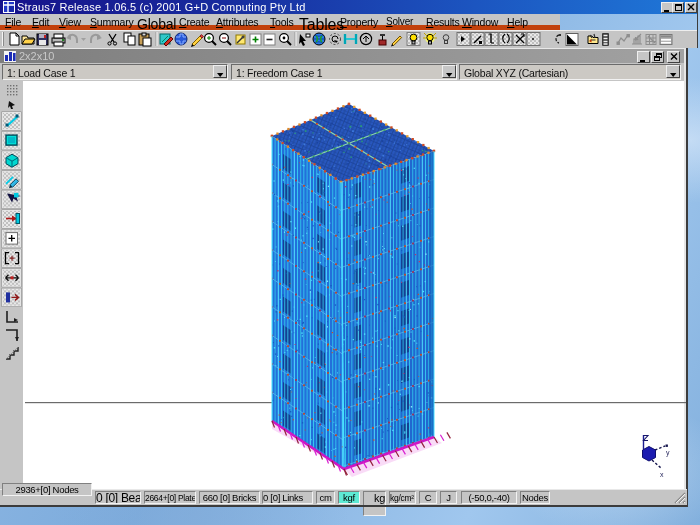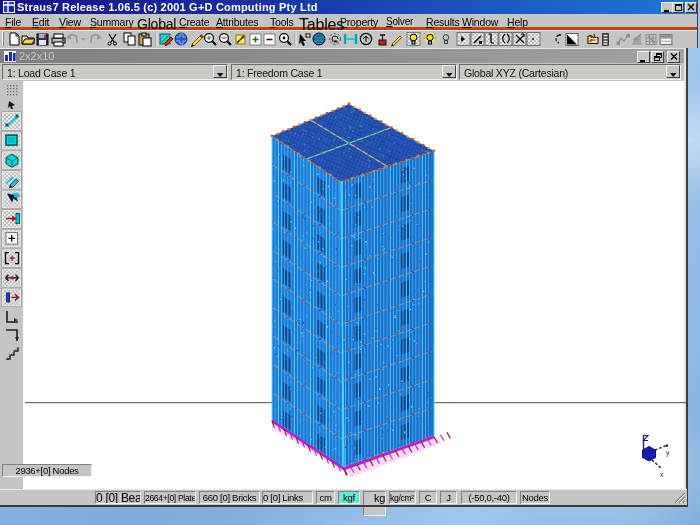--- a/index.html
+++ b/index.html
@@ -1,32 +1,32 @@
 <!DOCTYPE html>
 <html><head><meta charset="utf-8"><style>*{margin:0;padding:0;box-sizing:border-box}html,body{width:700px;height:525px;overflow:hidden}body{font-family:'Liberation Sans',sans-serif;position:relative;background:radial-gradient(140px 90px at 690px 140px,rgba(230,240,252,0.55),rgba(230,240,252,0) 70%),radial-gradient(160px 100px at 620px 470px,rgba(225,238,250,0.4),rgba(225,238,250,0) 70%),radial-gradient(200px 120px at 200px 515px,rgba(130,170,215,0.5),rgba(130,170,215,0) 75%),linear-gradient(115deg,#95bce6 0%,#7cabdc 40%,#a0c7ee 75%,#83b0dd 100%)}.abs{position:absolute}</style></head><body>
 <div class="abs" style="left:0;top:0;width:698px;height:14px;background:linear-gradient(90deg,#16128a 0%,#182c9e 32%,#1c55c0 68%,#1f78d8 100%)">
     <svg width="12" height="12" style="position:absolute;left:3px;top:1px">
       <rect x="0.5" y="0.5" width="11" height="11" fill="#2238c8" stroke="#fff"></rect>
       <path d="M0.5 4h11M5 0.5v11" stroke="#fff" stroke-width="1.4"></path>
       <rect x="6" y="5" width="5" height="6" fill="#1828a8"></rect>
     </svg>
-    <span class="abs" style="left:17px;top:1px;font-size:11px;font-weight:bold;color:#fff;letter-spacing:0.2px;white-space:nowrap">Straus7 Release 1.06.5 (c) 2001 G+D Computing Pty Ltd</span>
+    <span class="abs" style="left:17px;top:1px;font-size:11px;font-weight:normal;color:#fff;letter-spacing:0.2px;white-space:nowrap">Straus7 Release 1.06.5 (c) 2001 G+D Computing Pty Ltd</span>
     <div class="abs" style="left:661px;top:2px;width:12px;height:11px;background:#c6c6c6;border-top:1px solid #efefef;border-left:1px solid #efefef;border-right:1px solid #404040;border-bottom:1px solid #404040">
       <div class="abs" style="left:2px;top:7px;width:5px;height:2px;background:#000"></div>
     </div>
     <div class="abs" style="left:672px;top:2px;width:12px;height:11px;background:#c6c6c6;border-top:1px solid #efefef;border-left:1px solid #efefef;border-right:1px solid #404040;border-bottom:1px solid #404040">
       <div class="abs" style="left:2px;top:1px;width:7px;height:7px;border:1px solid #000;border-top-width:2px"></div>
     </div>
     <div class="abs" style="left:685px;top:2px;width:12px;height:11px;background:#c6c6c6;border-top:1px solid #efefef;border-left:1px solid #efefef;border-right:1px solid #404040;border-bottom:1px solid #404040">
       <svg width="10" height="9" style="position:absolute;left:0;top:0">
         <path d="M2 1l6 6M8 1l-6 6" stroke="#000" stroke-width="1.4"></path>
       </svg>
     </div>
   </div>
-<div class="abs" style="left:0;top:14px;width:698px;height:16px;background:#c5c5c5;border-bottom:3px solid #c2410c">
+<div class="abs" style="left:0;top:14px;width:560px;height:16px;background:#c5c5c5;border-bottom:5px solid #c2410c">
     <span class="abs" style="left:5px;top:2px;font-size:10.5px;letter-spacing:-0.2px;color:#000"><u>F</u>ile</span>
     <span class="abs" style="left:32px;top:2px;font-size:10.5px;letter-spacing:-0.2px;color:#000"><u>E</u>dit</span>
     <span class="abs" style="left:59px;top:2px;font-size:10.5px;letter-spacing:-0.2px;color:#000"><u>V</u>iew</span>
     <span class="abs" style="left:90px;top:2px;font-size:10.5px;letter-spacing:-0.2px;color:#000"><u>S</u>ummary</span>
     <span class="abs" style="left:137px;top:2px;font-size:14px;letter-spacing:-0.2px;color:#000"><u>G</u>lobal</span>
     <span class="abs" style="left:179px;top:2px;font-size:10.5px;letter-spacing:-0.2px;color:#000"><u>C</u>reate</span>
     <span class="abs" style="left:216px;top:2px;font-size:10.5px;letter-spacing:-0.2px;color:#000"><u>A</u>ttributes</span>
     <span class="abs" style="left:270px;top:2px;font-size:10.5px;letter-spacing:-0.2px;color:#000"><u>T</u>ools</span>
     <span class="abs" style="left:299px;top:2px;font-size:16px;letter-spacing:-0.2px;color:#000">T<u>a</u>bles</span>
     <span class="abs" style="left:340px;top:2px;font-size:10.5px;letter-spacing:-0.2px;color:#000"><u>P</u>roperty</span>
@@ -1443,21 +1443,21 @@
       <path d="M618.5 354.5h4.5l-4.5 5h4.5" stroke-width="1.1" stroke="#16166a"></path>
       <path d="M630 369l10-4" stroke-dasharray="2.5 2" stroke="#15154d" stroke-width="1.4"></path>
       <path d="M627 379l9 8" stroke-dasharray="2.5 2" stroke="#15154d" stroke-width="1.4"></path>
     </g>
     <polygon points="624,365.5 630.5,369 630.5,376.5 624,380 617.5,376.5 617.5,369" fill="#1b1bb0" stroke="#0e0e70"></polygon>
     <rect x="640.5" y="363.5" width="2.4" height="2.4" fill="#15154d"></rect>
     <text x="641" y="374" font-size="7" fill="#26265c" font-family="Liberation Sans">y</text>
     <text x="635" y="396" font-size="7" fill="#26265c" font-family="Liberation Sans">x</text>
   </svg>
 <div class="abs" style="left:0;top:489px;width:687px;height:16px;background:#c5c5c5;border-top:1px solid #e8e8e8"></div>
-<div class="abs" style="left:2px;top:464px;width:90px;height:13px;background:#c5c5c5;border-top:1px solid #808080;border-left:1px solid #808080;border-right:1px solid #f2f2f2;border-bottom:1px solid #f2f2f2;font-size:9.5px;color:#000;text-align:center;line-height:12px;letter-spacing:-0.3px;white-space:nowrap;overflow:hidden">2936+[0] Nodes</div>
+<div class="abs" style="left:2px;top:483px;width:90px;height:13px;background:#c5c5c5;border-top:1px solid #808080;border-left:1px solid #808080;border-right:1px solid #f2f2f2;border-bottom:1px solid #f2f2f2;font-size:9.5px;color:#000;text-align:center;line-height:12px;letter-spacing:-0.3px;white-space:nowrap;overflow:hidden">2936+[0] Nodes</div>
 <div class="abs" style="left:95px;top:491px;width:46px;height:13px;background:#c5c5c5;border-top:1px solid #808080;border-left:1px solid #808080;border-right:1px solid #f2f2f2;border-bottom:1px solid #f2f2f2;font-size:12px;color:#000;text-align:center;line-height:12px;letter-spacing:-0.3px;white-space:nowrap;overflow:hidden">0 [0] Beams</div>
 <div class="abs" style="left:144px;top:491px;width:52px;height:13px;background:#c5c5c5;border-top:1px solid #808080;border-left:1px solid #808080;border-right:1px solid #f2f2f2;border-bottom:1px solid #f2f2f2;font-size:8.5px;color:#000;text-align:center;line-height:12px;letter-spacing:-0.3px;white-space:nowrap;overflow:hidden">2664+[0] Plates</div>
 <div class="abs" style="left:199px;top:491px;width:61px;height:13px;background:#c5c5c5;border-top:1px solid #808080;border-left:1px solid #808080;border-right:1px solid #f2f2f2;border-bottom:1px solid #f2f2f2;font-size:9.5px;color:#000;text-align:center;line-height:12px;letter-spacing:-0.3px;white-space:nowrap;overflow:hidden">660 [0] Bricks</div>
 <div class="abs" style="left:262px;top:491px;width:51px;height:13px;background:#c5c5c5;border-top:1px solid #808080;border-left:1px solid #808080;border-right:1px solid #f2f2f2;border-bottom:1px solid #f2f2f2;font-size:9.5px;color:#000;text-align:left;line-height:12px;letter-spacing:-0.3px;white-space:nowrap;overflow:hidden">0 [0] Links</div>
 <div class="abs" style="left:316px;top:491px;width:19px;height:13px;background:#c5c5c5;border-top:1px solid #808080;border-left:1px solid #808080;border-right:1px solid #f2f2f2;border-bottom:1px solid #f2f2f2;font-size:9.5px;color:#000;text-align:center;line-height:12px;letter-spacing:-0.3px;white-space:nowrap;overflow:hidden">cm</div>
 <div class="abs" style="left:338px;top:491px;width:22px;height:13px;background:#5eead4;border-top:1px solid #808080;border-left:1px solid #808080;border-right:1px solid #f2f2f2;border-bottom:1px solid #f2f2f2;font-size:9.5px;color:#000;text-align:center;line-height:12px;letter-spacing:-0.3px;white-space:nowrap;overflow:hidden">kgf</div>
 <div class="abs" style="left:363px;top:491px;width:23px;height:25px;background:#c5c5c5;border-top:1px solid #808080;border-left:1px solid #808080;border-right:1px solid #f2f2f2;border-bottom:1px solid #f2f2f2;font-size:11px;color:#000;text-align:right;line-height:12px;letter-spacing:-0.3px;white-space:nowrap;overflow:hidden">kg</div>
 <div class="abs" style="left:389px;top:491px;width:27px;height:13px;background:#c5c5c5;border-top:1px solid #808080;border-left:1px solid #808080;border-right:1px solid #f2f2f2;border-bottom:1px solid #f2f2f2;font-size:8.5px;color:#000;line-height:12px;letter-spacing:-0.3px;white-space:nowrap;overflow:hidden">kg/cm²</div>
 <div class="abs" style="left:419px;top:491px;width:18px;height:13px;background:#c5c5c5;border-top:1px solid #808080;border-left:1px solid #808080;border-right:1px solid #f2f2f2;border-bottom:1px solid #f2f2f2;font-size:9.5px;color:#000;text-align:center;line-height:12px;letter-spacing:-0.3px;white-space:nowrap;overflow:hidden">C</div>
 <div class="abs" style="left:440px;top:491px;width:17px;height:13px;background:#c5c5c5;border-top:1px solid #808080;border-left:1px solid #808080;border-right:1px solid #f2f2f2;border-bottom:1px solid #f2f2f2;font-size:9.5px;color:#000;text-align:center;line-height:12px;letter-spacing:-0.3px;white-space:nowrap;overflow:hidden">J</div>

